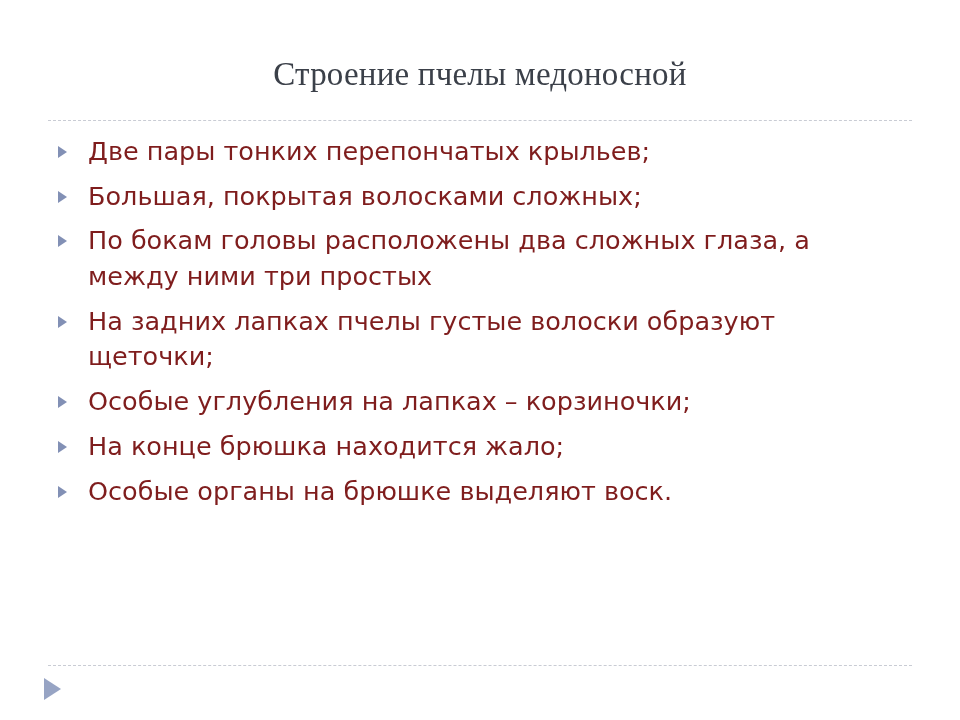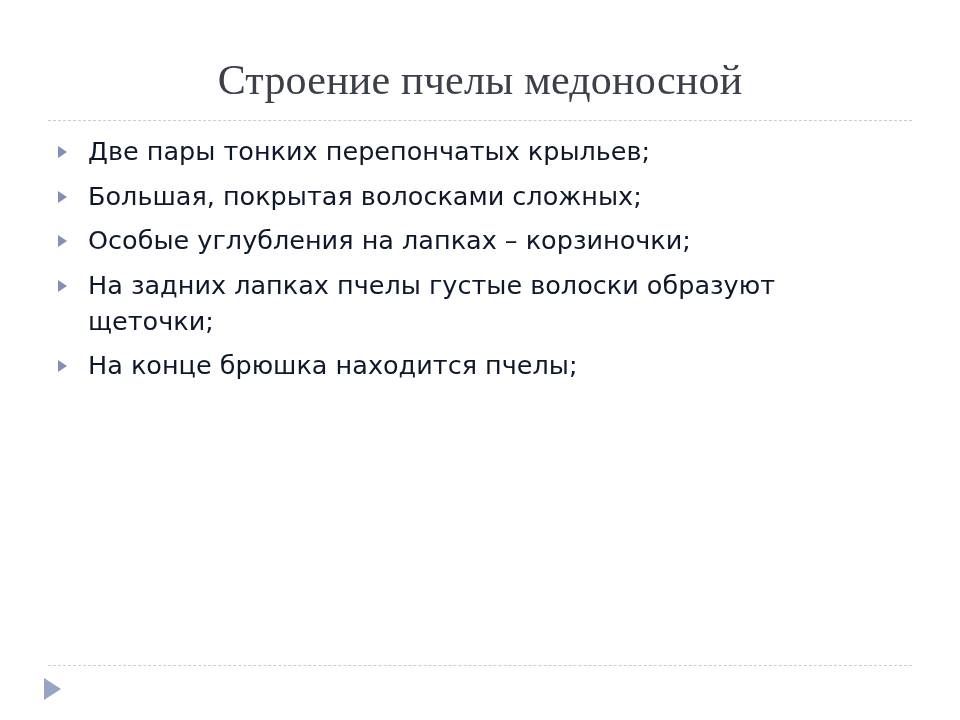--- a/index.html
+++ b/index.html
@@ -27,21 +27,21 @@
   .title-area {
     position: absolute;
     left: 48px;
     top: 56px;
     width: 864px;
     text-align: center;
   }
   .slide-title {
     margin: 0;
     font-family: "Liberation Serif", "DejaVu Serif", serif;
-    font-size: 42px;
+    font-size: 33px;
     font-weight: 400;
     line-height: 1.15;
     color: #3b4049;
     letter-spacing: 0.2px;
     white-space: nowrap;
   }
 
   
   .divider {
     position: absolute;
@@ -79,21 +79,21 @@
     list-style: none;
     margin: 0;
     padding: 0;
   }
   .bullet-item {
     position: relative;
     padding-left: 40px;
     margin: 0 12px 9px 0;
     font-size: 25.5px;
     line-height: 1.40;
-    color: #0f172a;
+    color: #7f1d1d;
     font-weight: 400;
   }
   .bullet-item:last-child {
     margin-bottom: 0;
   }
   .bullet-marker {
     position: absolute;
     left: 10px;
     top: 12px;
     width: 0;
@@ -123,36 +123,44 @@
       <span class="bullet-marker"></span>
       <span class="bullet-text">Две пары тонких перепончатых крыльев;</span>
     </li>
 
 
     <li class="bullet-item">
       <span class="bullet-marker"></span>
       <span class="bullet-text">Большая, покрытая волосками сложных;</span>
     </li>
 
-
     <li class="bullet-item">
       <span class="bullet-marker"></span>
-      <span class="bullet-text">Особые углубления на лапках – корзиночки;</span>
+      <span class="bullet-text">По бокам головы расположены два сложных глаза, а между ними три простых</span>
     </li>
 
     <li class="bullet-item">
       <span class="bullet-marker"></span>
       <span class="bullet-text">На задних лапках пчелы густые волоски образуют щеточки;</span>
     </li>
 
     <li class="bullet-item">
       <span class="bullet-marker"></span>
-      <span class="bullet-text">На конце брюшка находится пчелы;</span>
+      <span class="bullet-text">Особые углубления на лапках – корзиночки;</span>
     </li>
 
+    <li class="bullet-item">
+      <span class="bullet-marker"></span>
+      <span class="bullet-text">На конце брюшка находится жало;</span>
+    </li>
+
+    <li class="bullet-item">
+      <span class="bullet-marker"></span>
+      <span class="bullet-text">Особые органы на брюшке выделяют воск.</span>
+    </li>
 
   </ul>
 
   <div class="divider divider-bottom"></div>
 
   <div class="footer-marker"></div>
 
 </div>
 
 </body></html>

